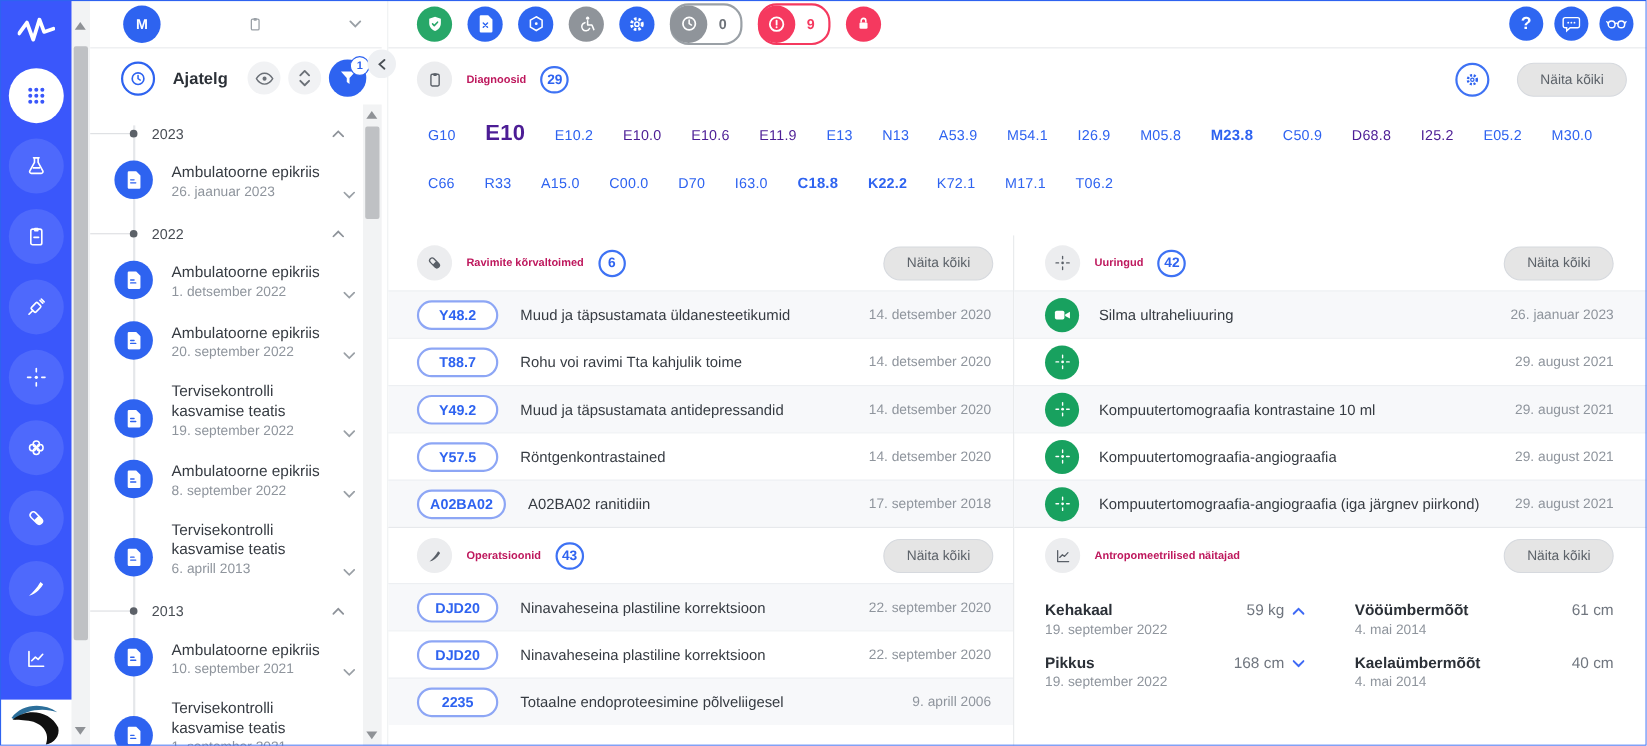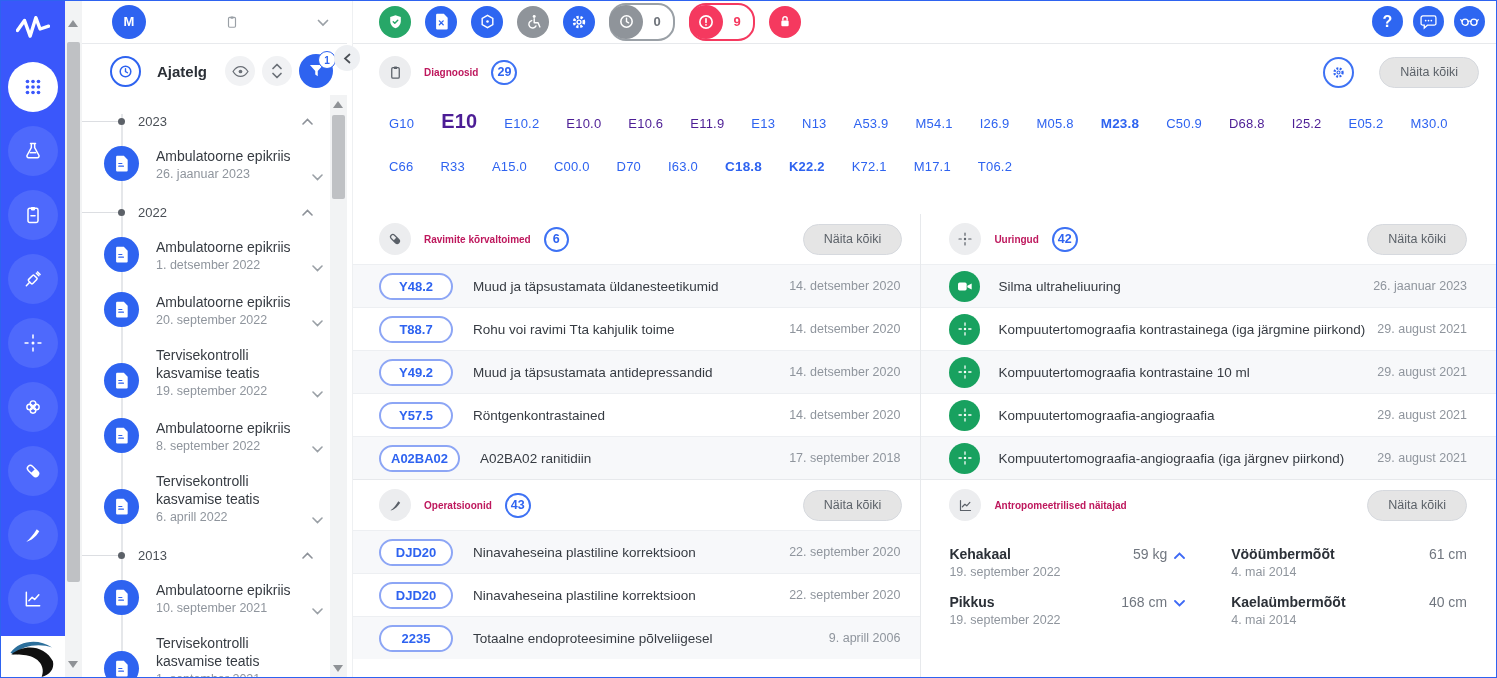--- a/index.html
+++ b/index.html
@@ -384,21 +384,21 @@
 
       <div class="tl-doc">
         <span class="docic">
           <svg width="15" height="17" viewBox="0 0 18 22">
             <path d="M3 1h9l5 5v14a1.5 1.5 0 0 1-1.5 1.5h-12A1.5 1.5 0 0 1 2 20V2.5A1.5 1.5 0 0 1 3 1Z" fill="#fff"></path>
             <path d="M5.5 11h4M5.5 14.5h6" stroke="#2e63f0" stroke-width="1.6" stroke-linecap="round"></path>
           </svg>
         </span>
         <span class="txt">
           <span class="t">Tervisekontrolli kasvamise teatis</span>
-          <span class="d">6. aprill 2022</span>
+          <span class="d">6. aprill 2013</span>
         </span>
         <span class="chev">
           <svg width="11" height="7" viewBox="0 0 11 7">
             <path d="M1 1l4.5 4.5L10 1" fill="none" stroke="#9aa0a6" stroke-width="1.6" stroke-linecap="round"></path>
           </svg>
         </span>
       </div>
 
       <div class="tl-year">
         <span class="tick"></span>
@@ -710,21 +710,20 @@
             <div class="row">
 
               <span class="gicon">
                 <svg width="16" height="16" viewBox="0 0 24 24">
                   <g stroke="#fff" stroke-width="1.9" stroke-linecap="round" fill="none">
                     <path d="M12 3v3.5M12 17.5V21M3 12h3.5M17.5 12H21"></path>
                   </g>
                   <circle cx="12" cy="12" r="1.9" fill="#fff"></circle>
                 </svg>
               </span>
-              <span class="rtitle">Kompuutertomograafia kontrastainega (iga järgmine piirkond)</span>
               <span class="rdate">29. august 2021</span>
             </div>
 
             <div class="row">
 
               <span class="gicon">
                 <svg width="16" height="16" viewBox="0 0 24 24">
                   <g stroke="#fff" stroke-width="1.9" stroke-linecap="round" fill="none">
                     <path d="M12 3v3.5M12 17.5V21M3 12h3.5M17.5 12H21"></path>
                   </g>

